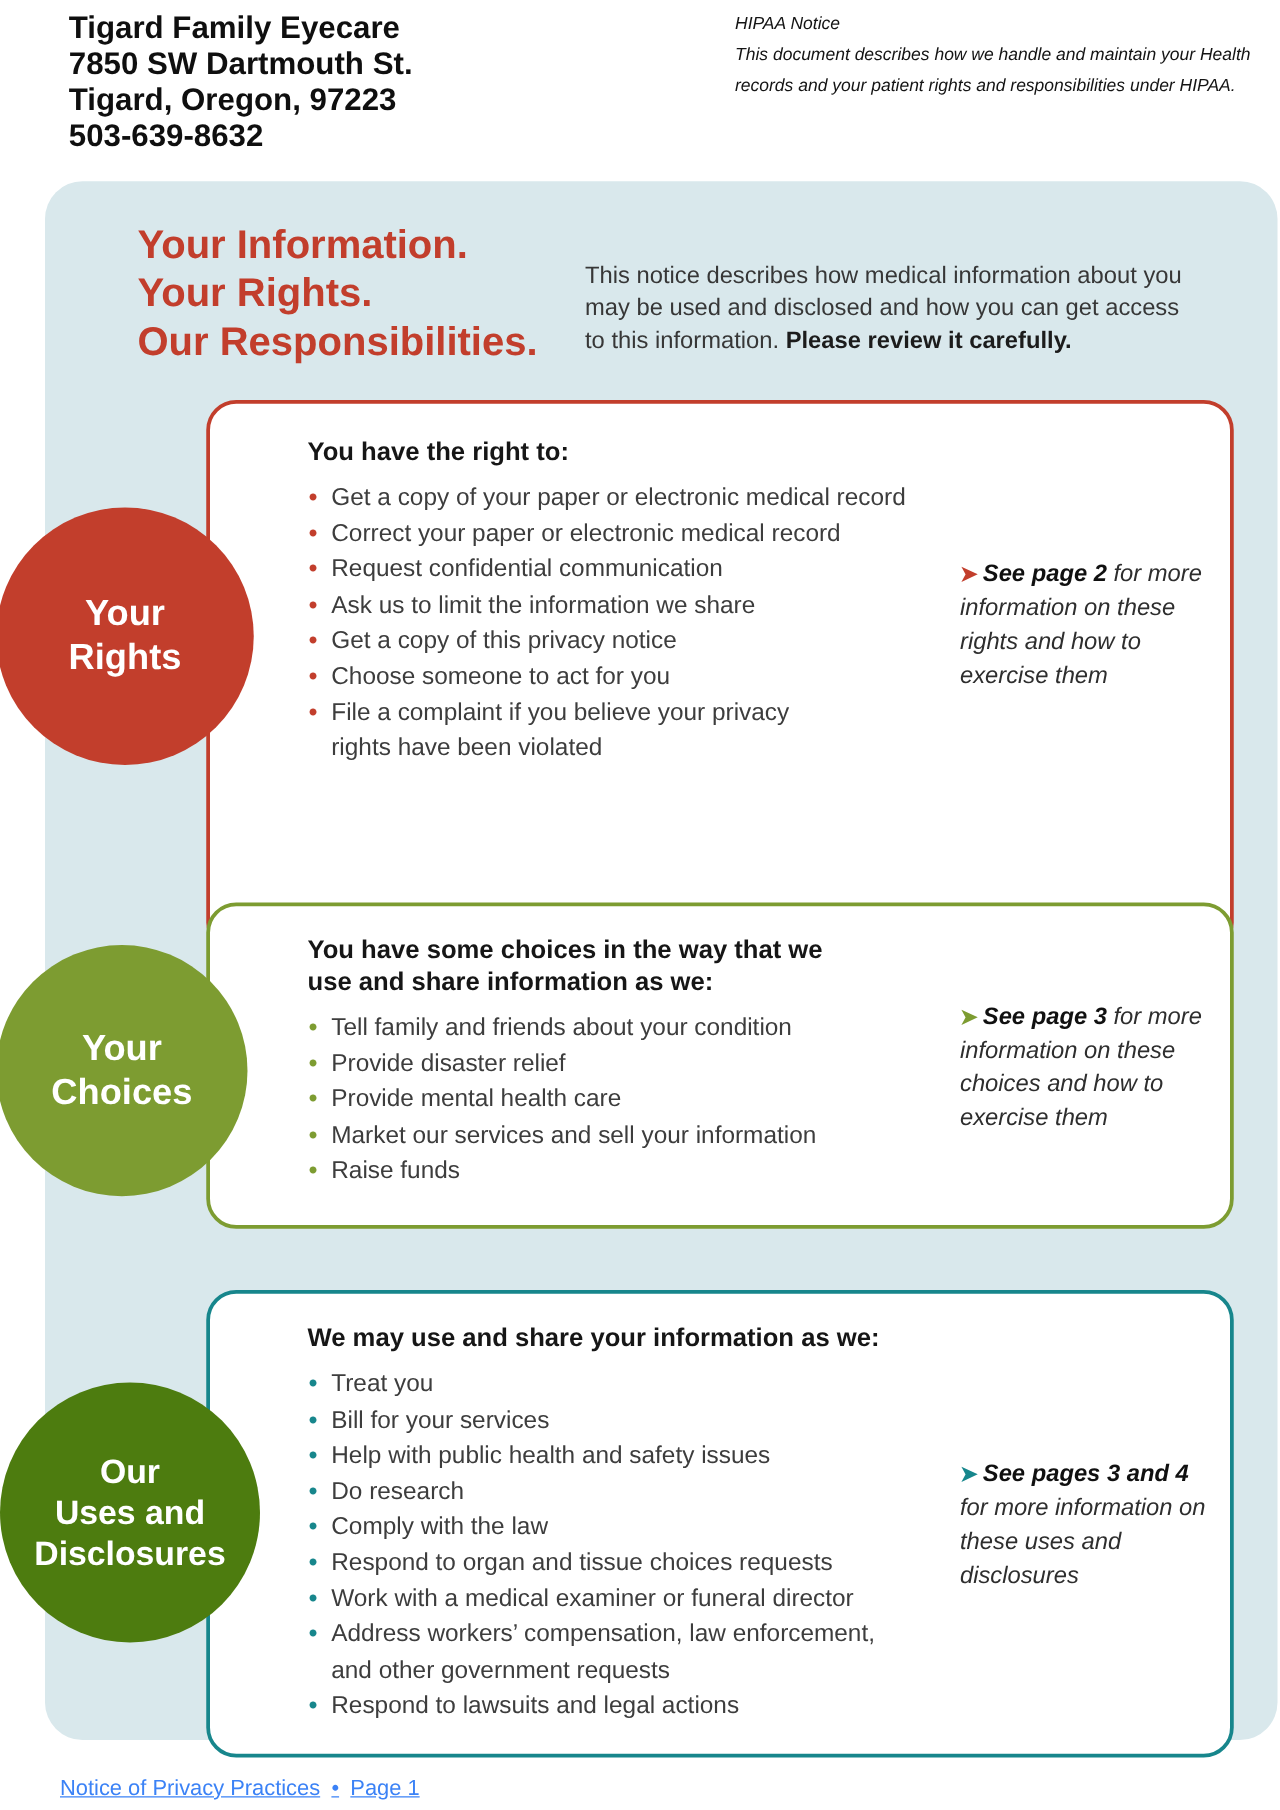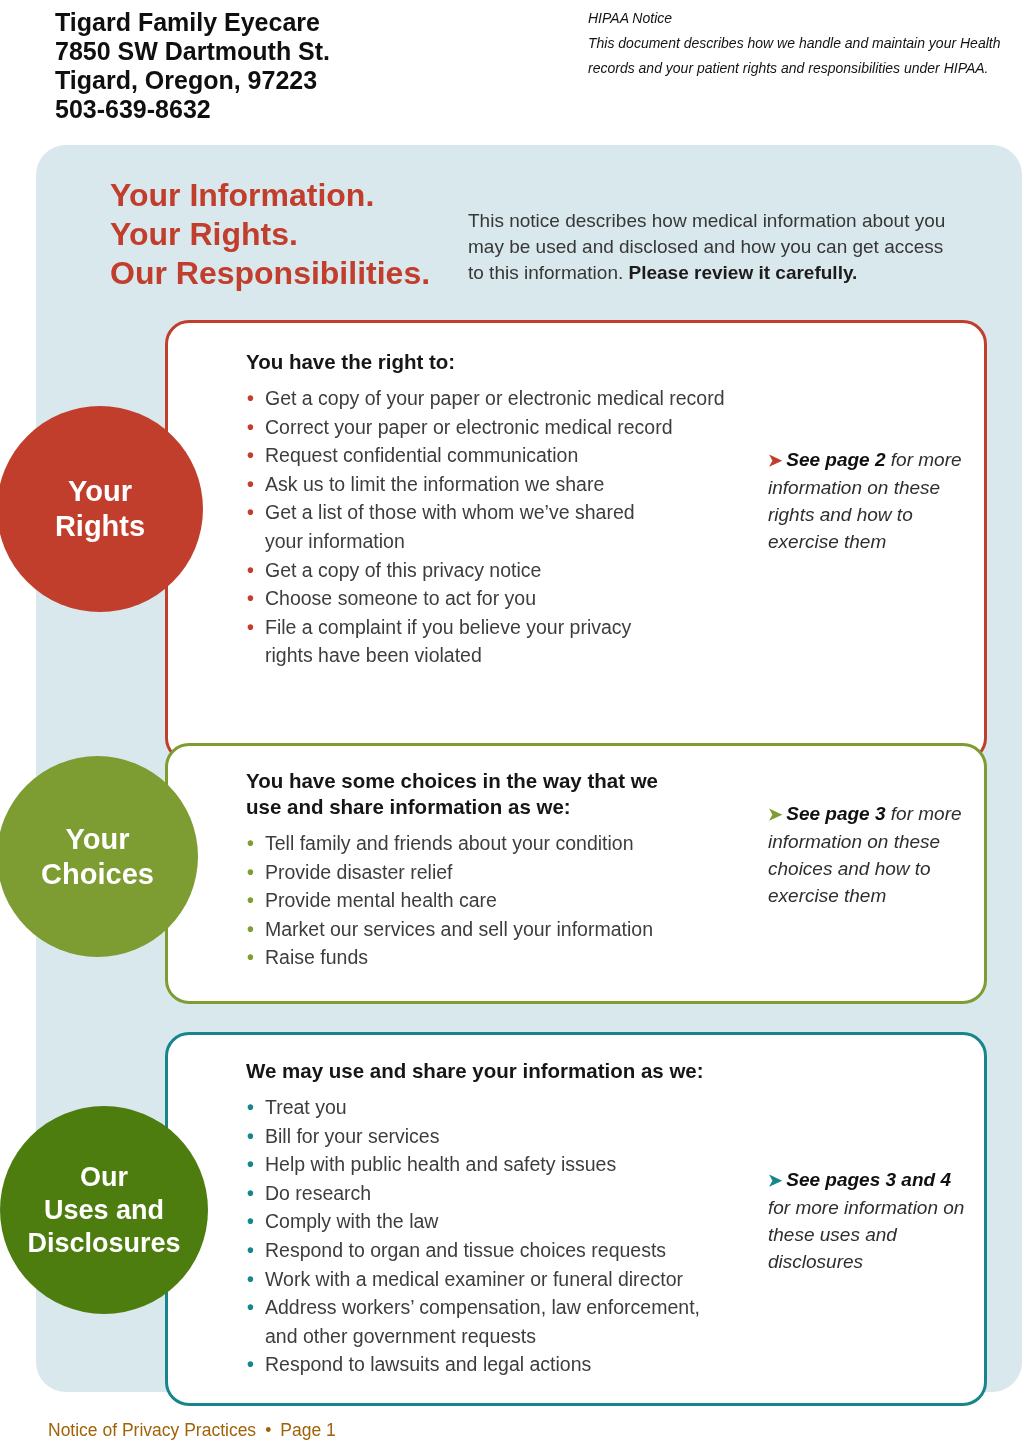--- a/index.html
+++ b/index.html
@@ -38,21 +38,21 @@
   }
   .intro b { color:#1c1c1c; }
 
   
   .box {
     position:absolute; left:165px; width:822px; box-sizing:border-box;
     background:#ffffff; border:3px solid var(--accent); border-radius:24px;
     z-index:2;
   }
   .box-rights  { top:320px;  height:442px; }
-  .box-choices { top:722px;  height:261px;margin-top:21px; }
+  .box-choices { top:722px;  height:261px; }
   .box-uses    { top:1032px; height:374px; }
 
   .box-inner { padding:26px 0 0 78px; }
   .box-choices .box-inner { padding-top:22px; }
   .box-uses .box-inner { padding-top:23px; }
 
   .heading-line {
     font-size:20.5px; font-weight:bold; line-height:26px; color:#161616;
     white-space:nowrap;
   }
@@ -89,21 +89,21 @@
     position:absolute; border-radius:50%; z-index:4;
     display:flex; flex-direction:column; align-items:center; justify-content:center;
     color:#ffffff; font-weight:bold; text-align:center;
   }
   .circle-rights  { left:-3px; top:406px;  width:206px; height:206px; background:#c23e2c; font-size:29px; line-height:35px; }
   .circle-choices { left:-3px; top:756px;  width:201px; height:201px; background:#7d9c31; font-size:29px; line-height:35px; }
   .circle-uses    { left:0px;  top:1106px; width:208px; height:208px; background:#4d7c0f; font-size:27px; line-height:33px; }
 
   .footer {
     position:absolute; left:48px; top:1420px; z-index:2;
-    font-size:17.5px; color:#a16207;
+    font-size:17.5px; color:#3b82f6;text-decoration:underline;
   }
   .footer .sep { margin:0 9px; }
 </style>
 </head>
 <body>
 
 <div class="letterhead">
   <div>Tigard Family Eyecare</div>
   <div>7850 SW Dartmouth St.</div>
   <div>Tigard, Oregon, 97223</div>
@@ -126,22 +126,20 @@
 <div class="intro"><span>This notice describes how medical information about you may be used and disclosed and how you can get access to this information. </span><b>Please review it carefully.</b></div>
 
 <div class="box box-rights" style="--accent: #c23e2c;">
   <div class="box-inner">
     <div class="heading-line">You have the right to:</div>
     <ul class="bullets">
       <li>Get a copy of your paper or electronic medical record</li>
       <li>Correct your paper or electronic medical record</li>
       <li>Request confidential communication</li>
       <li>Ask us to limit the information we share</li>
-      <li>Get a list of those with whom we’ve shared
-your information</li>
       <li>Get a copy of this privacy notice</li>
       <li>Choose someone to act for you</li>
       <li>File a complaint if you believe your privacy
 rights have been violated</li>
     </ul>
   </div>
 </div>
 
 <div class="note note-1" style="--accent: #c23e2c;"><span class="arrow">➤</span><b>See page 2</b><span> for more information on these rights and how to exercise them</span></div>
 

